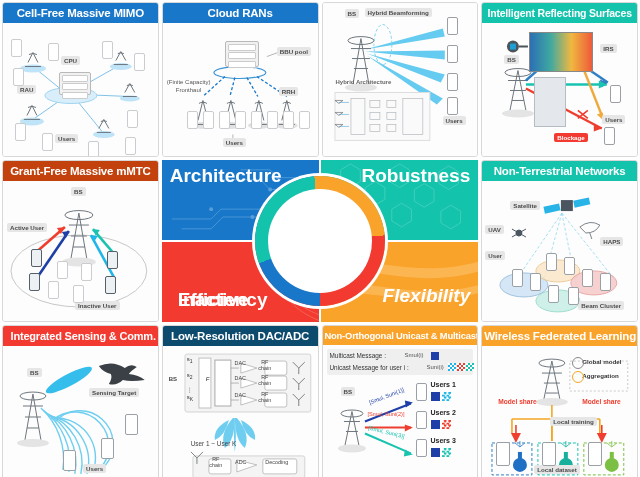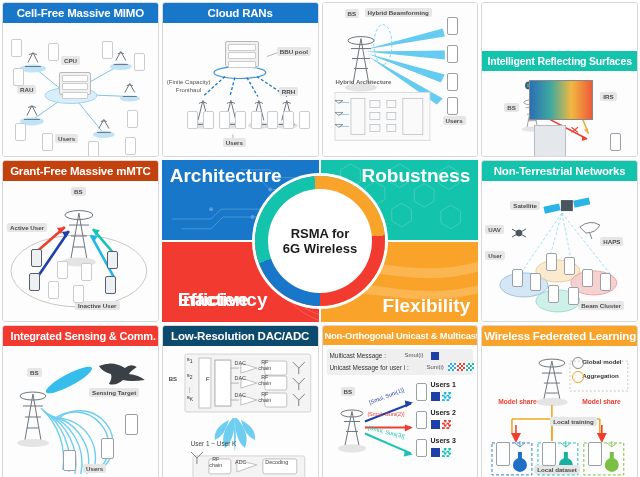--- a/index.html
+++ b/index.html
@@ -43,21 +43,21 @@
   }
   .srv i{display:block;height:5px;margin:1.5px 2px;background:#fff;border:1px solid #ccc;border-radius:1px;}
   
   .center{grid-column:2 / span 2;grid-row:2;position:relative;overflow:hidden;
     display:grid;grid-template-columns:1fr 1fr;grid-template-rows:1fr 1fr;gap:2px;border:none;}
   .q{position:relative;overflow:hidden;}
   .q span{position:absolute;color:#fff;font-weight:bold;font-size:19px;line-height:20px;}
   .q.tl{background:#1877c9;} .q.tl span{left:8px;top:6px;}
   .q.tr{background:#14c3ac;text-align:right;} .q.tr span{right:8px;top:6px;}
   .q.bl{background:#f23a30;} .q.bl span{left:8px;bottom:6px;}
-  .q.br{background:#f9a32b;} .q.br span{right:8px;bottom:6px;}
+  .q.br{background:#f9a32b;} .q.br span{right:8px;bottom:16px;font-style:italic;}
   .donut{
     position:absolute;left:50%;top:50%;transform:translate(-50%,-50%);
     width:130px;height:130px;border-radius:50%;
     background:conic-gradient(from 180deg,#1877c9 0deg 70deg,#14c3ac 70deg 175deg,#f9a32b 175deg 265deg,#f23a30 265deg 360deg);
     z-index:4;box-shadow:0 0 0 3px #fff;
   }
   .donut::after{
     content:"";position:absolute;left:13px;top:13px;width:104px;height:104px;
     border-radius:50%;background:#fff;
   }
@@ -214,21 +214,21 @@
       <div class="tiny" style="left:13px;top:76px;font-weight:bold;color:#666;">Hybrid Architecture</div>
       <div class="lbl" style="left:120px;top:113px;">Users</div>
       <div class="phone" style="left:124px;top:14px;"></div>
       <div class="phone" style="left:124px;top:42px;"></div>
       <div class="phone" style="left:124px;top:70px;"></div>
       <div class="phone" style="left:124px;top:94px;"></div>
     </div>
   </div>
 
   <div class="panel">
-    <div class="phead" style="background:#14c3ac;font-size:10.5px;margin-top:48px;">Intelligent Reflecting Surfaces</div>
+    <div class="phead" style="background:#14c3ac;font-size:10.5px;">Intelligent Reflecting Surfaces</div>
     <div class="pbody">
       <svg width="100%" height="100%" viewBox="0 0 155 130">
         <g stroke="#6d757c" stroke-width="1" fill="none">
           <path d="M28 86 L36 46 L44 86 M24 90h24"></path>
           <ellipse cx="36" cy="48" rx="13" ry="4"></ellipse>
           <path d="M26 56h20 M28 66h16 M30 76h12"></path>
         </g>
         <ellipse cx="36" cy="89" rx="16" ry="4" fill="#e4e4e4"></ellipse>
         <g stroke-width="2.4" fill="none">
           <path d="M44 56 L80 24" stroke="#2f7fc4" marker-end=""></path>
@@ -343,24 +343,20 @@
     <div class="q br">
       <svg class="circuit" viewBox="0 0 160 80" style="opacity:.5">
         <g fill="#ffc978">
           <path d="M0 24 C40 8 90 40 160 20 L160 30 C90 50 40 18 0 34 Z"></path>
           <path d="M0 46 C40 32 90 62 160 44 L160 52 C90 70 40 42 0 56 Z"></path>
         </g>
       </svg>
       <span>Flexibility</span>
     </div>
     <div class="donut"></div>
-    <div class="dtxt">
-      <span>RSMA for</span><br>
-      <span>6G Wireless</span>
-    </div>
   </div>
 
   <div class="panel">
     <div class="phead" style="background:#14c3ac">Non-Terrestrial Networks</div>
     <div class="pbody">
       <svg width="100%" height="100%" viewBox="0 0 155 136">
         <g stroke="#8fd8ef" stroke-width=".8" stroke-dasharray="3 2" fill="none">
           <path d="M80 30 L28 106 M80 30 L58 110 M80 30 L96 110 M80 30 L134 98"></path>
         </g>
         <g fill="#29b4e8">

